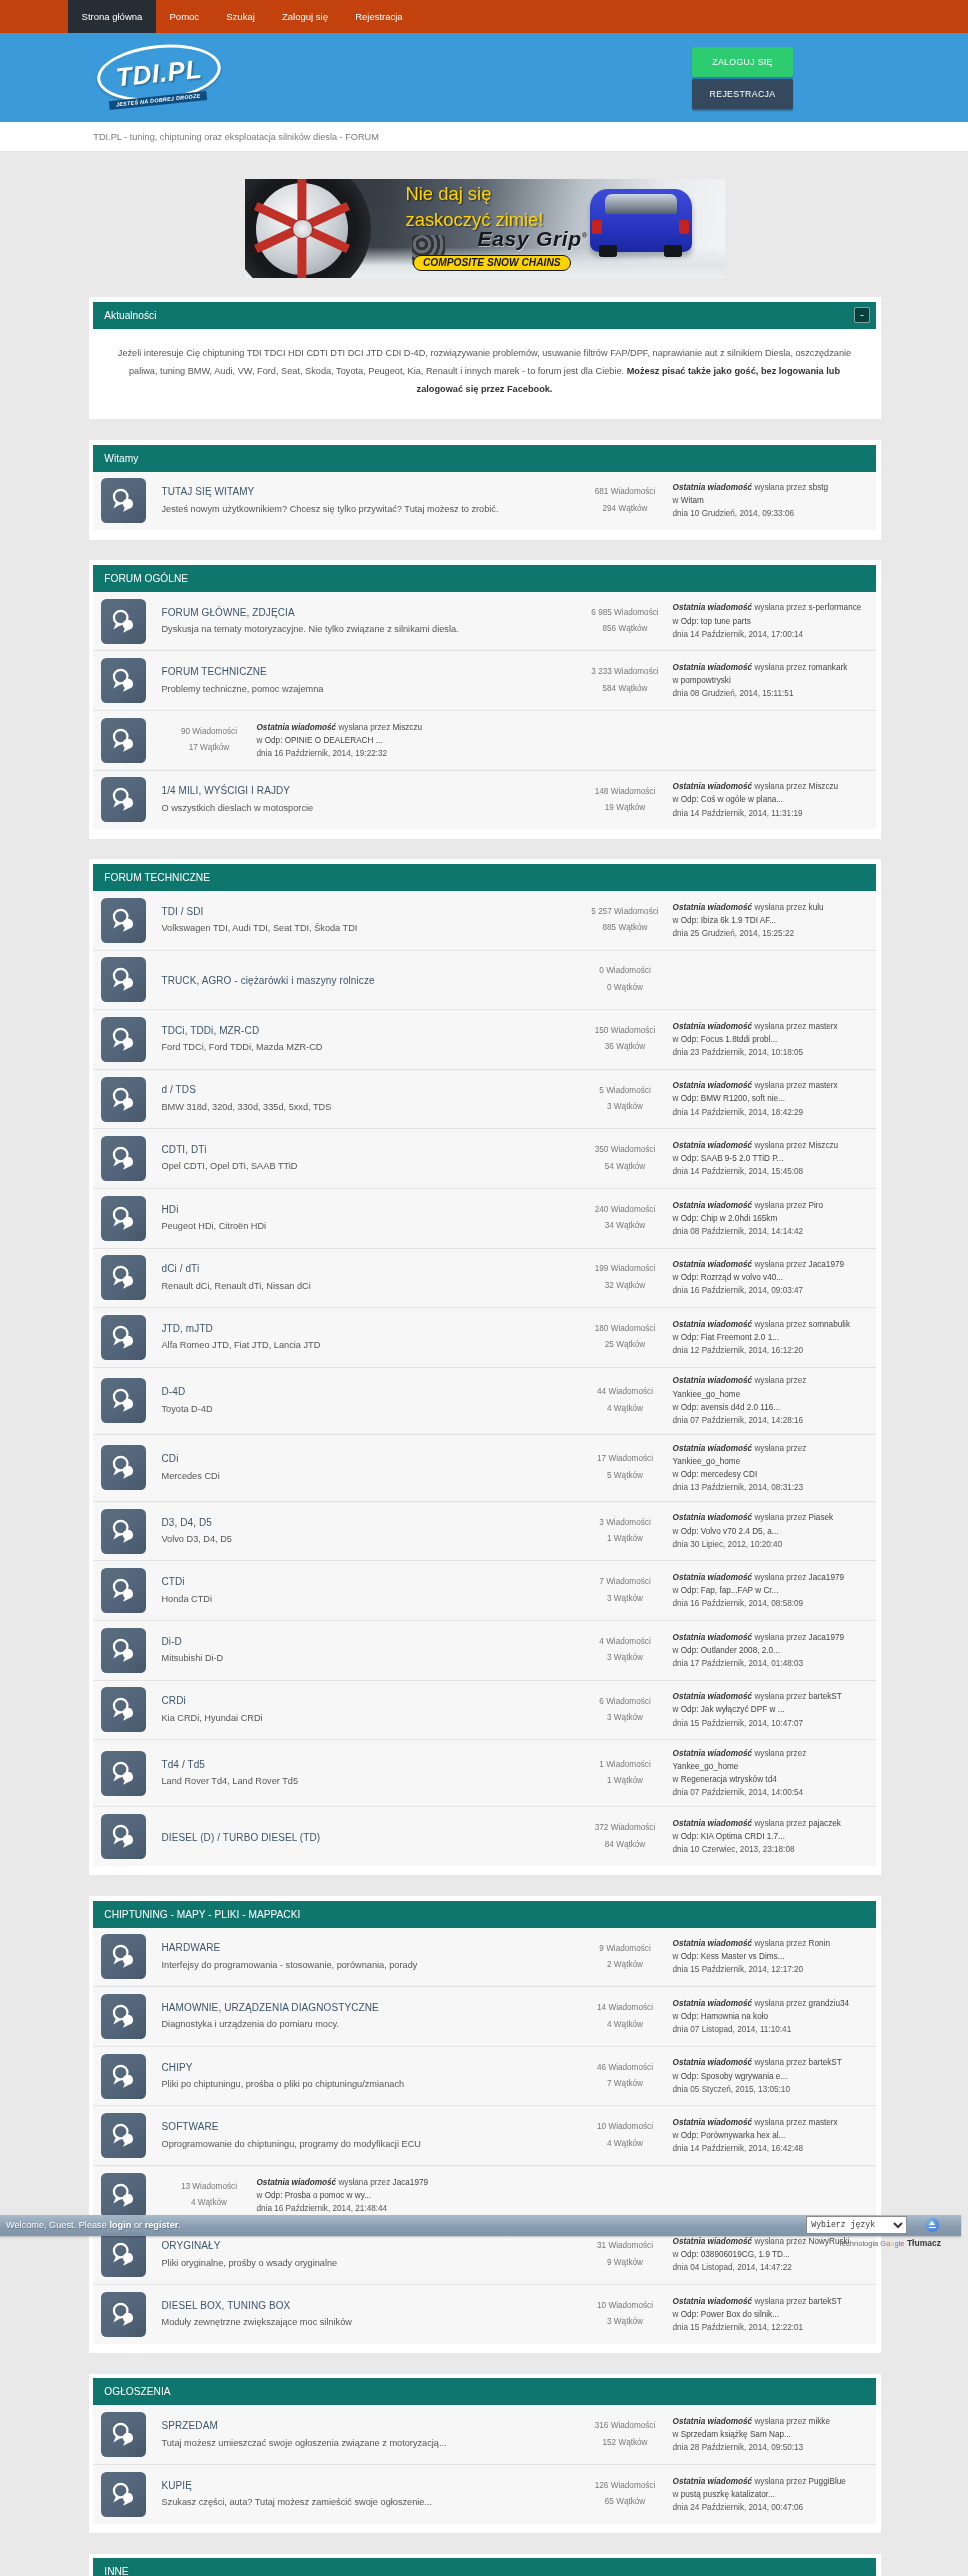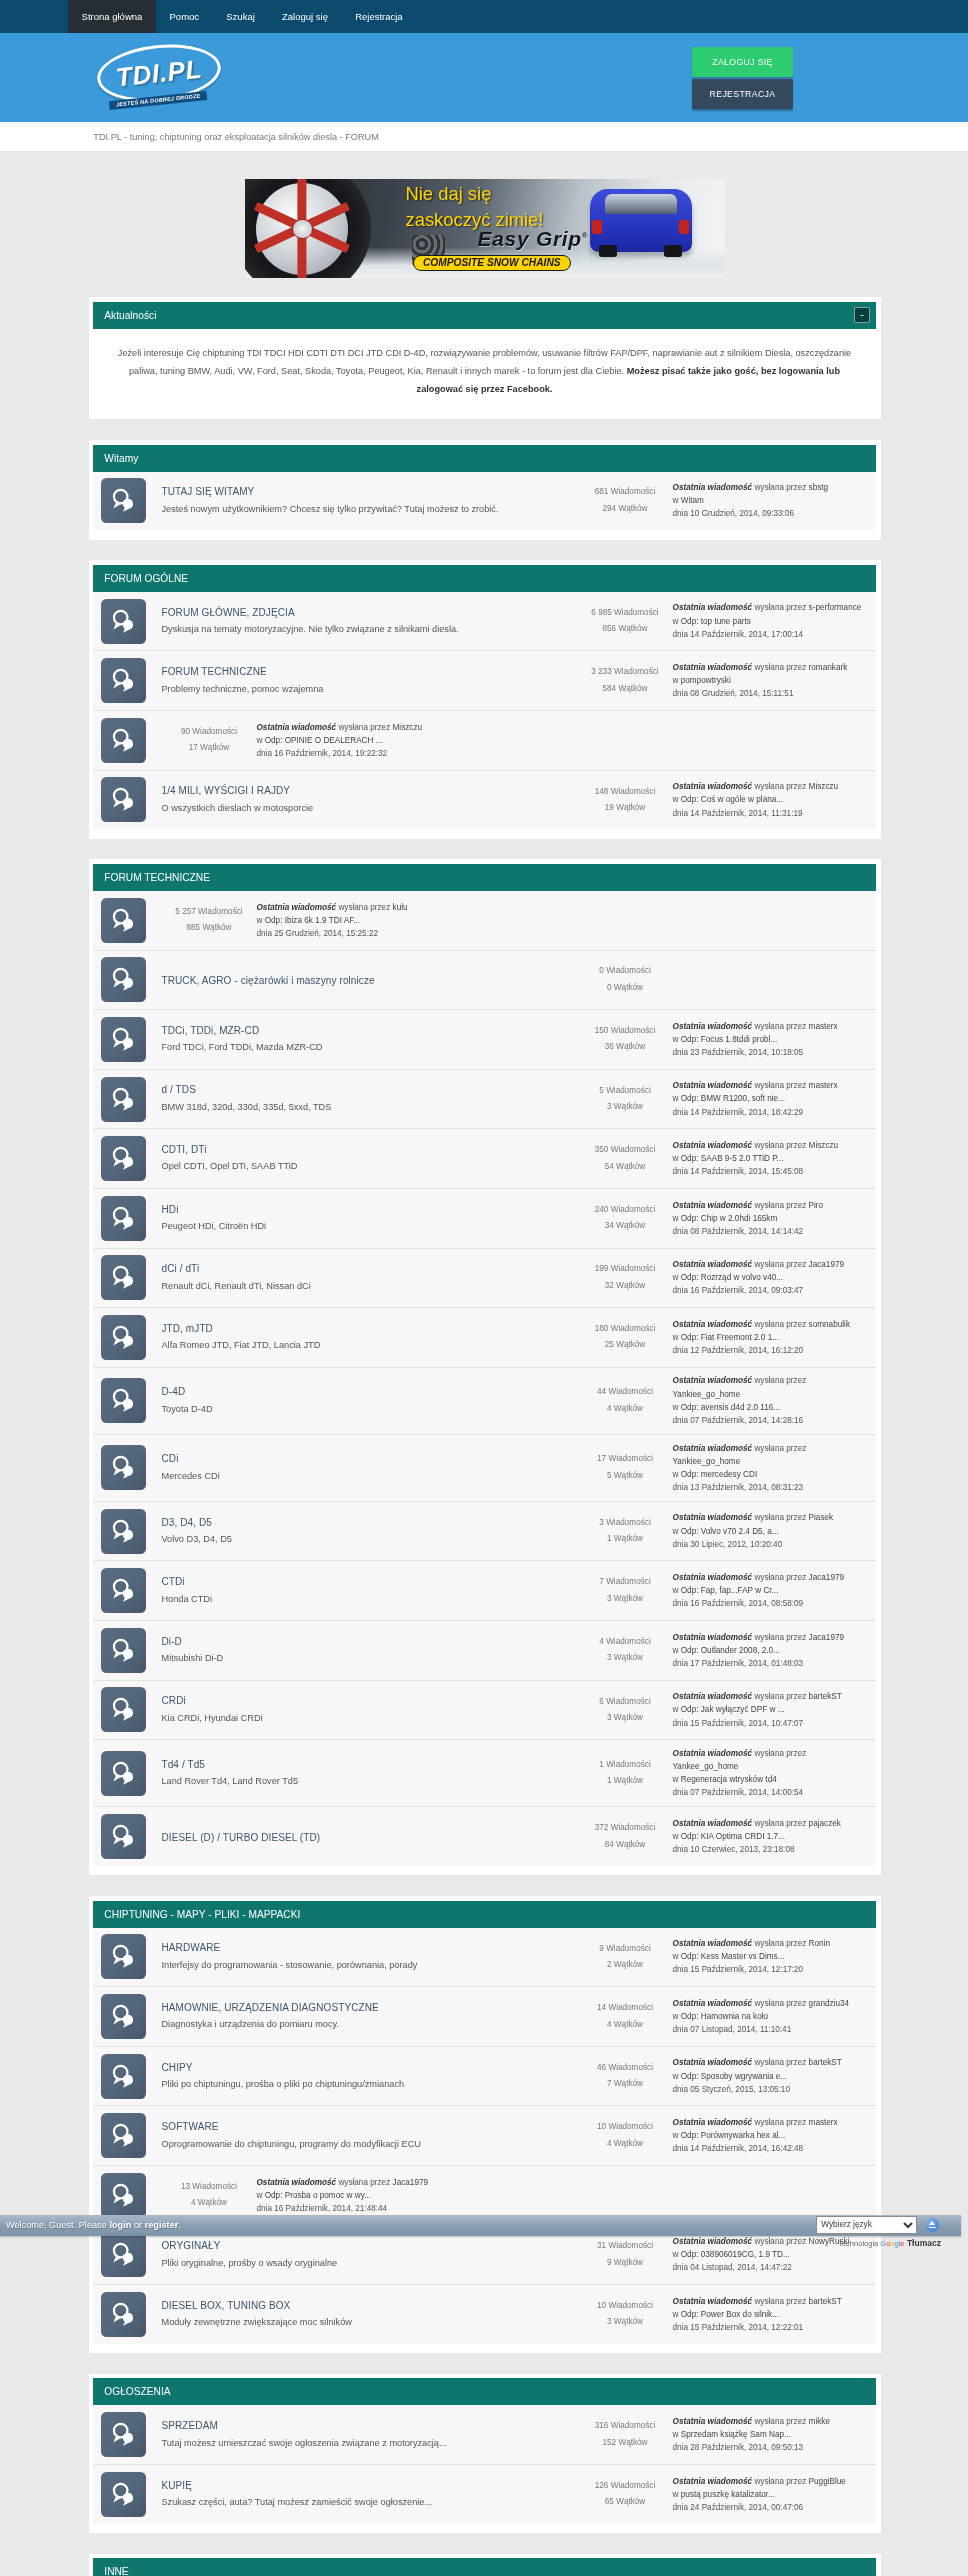--- a/index.html
+++ b/index.html
@@ -4,21 +4,21 @@
 <style>
   * { box-sizing: border-box; }
   html,body { margin:0; padding:0; }
   body {
     width:969px; min-height:2576px;
     background:#e9e9e9;
     font-family:"Liberation Sans", sans-serif;
     color:#444;
   }
   
-  .topnav { background:#0c4a6e; height:33px; display:flex; align-items:stretch; padding-left:68px; }
+  .topnav { background:#c2410c; height:33px; display:flex; align-items:stretch; padding-left:68px; }
   .topnav .item { color:#fff; font-size:9.5px; line-height:33px; padding:0 13.6px; cursor:pointer; }
   .topnav .item.active { background:#272d35; }
   
   .header { background:#3b9ad9; height:89px; position:relative; }
   .logo { position:absolute; left:97px; top:11.6px; width:129px; height:64px; }
   .logo-ellipse { width:124px; height:56px; border:3.4px solid #fff; border-radius:50%;
     display:flex; align-items:center; justify-content:center; transform:rotate(-6deg);
     box-shadow:0 1.4px 2.7px rgba(0,0,0,.25); }
   .logo-text { color:#fff; font-size:26px; font-weight:bold; font-style:italic; letter-spacing:0.7px;
     text-shadow:1.4px 1.4px 2px rgba(0,0,0,.35); }
@@ -87,22 +87,22 @@
   .board-stats { width:95px; min-width:95px; text-align:center; color:#777; font-size:8.2px; line-height:2.0; }
   .board-last { width:195px; min-width:195px; font-size:8.2px; color:#555; line-height:1.6; }
   .board-last .ll { font-weight:bold; color:#333;font-style:italic; }
   .board-last a { color:#444; text-decoration:none; cursor:pointer; }
   
   .guest-bar { position:absolute; top:-11px; left:-101px; width:969px; height:21px; z-index:50;
     background:linear-gradient(#a9b9ca, #8499ad 60%, #7c92a7); opacity:.97;
     box-shadow:0 0.7px 2px rgba(0,0,0,.25); display:flex; align-items:center; }
   .guest-text { color:#fff; font-size:9.2px; margin-left:13.6px; text-shadow:0.7px 0.7px 0.7px rgba(0,0,0,.3); }
   .guest-text b { cursor:pointer; }
-  .lang-select { position:absolute; right:44px; top:1.4px; width:101px; height:17.7px; font-size:8.2px;
-    font-family:Liberation Sans, sans-serif; color:#333; background:#fff; border:0.7px solid #888; }
+  .lang-select { position:absolute; right:54px; top:1.4px; width:101px; height:17.7px; font-size:8.2px;
+    font-family:Liberation Mono, monospace; color:#333; background:#fff; border:0.7px solid #888; }
   .scrolltop { position:absolute; right:22px; top:3.4px; width:13.6px; height:13.6px; border-radius:50%;
     background:radial-gradient(circle at 35% 30%, #7db4ef, #2f6fd0); cursor:pointer; }
   .scrolltop .tri { position:absolute; left:3.4px; top:3.4px; width:0; height:0;
     border-left:3.4px solid transparent; border-right:3.4px solid transparent; border-bottom:4.1px solid #fff; }
   .scrolltop .bar { position:absolute; left:3.4px; top:8.8px; width:6.8px; height:1.4px; background:#fff; }
   .translate-attr { position:absolute; right:20.4px; top:23px; font-size:7.5px; color:#666; white-space:nowrap; }
   .translate-attr .tb { font-weight:bold; color:#333; font-size:8.5px; }
   .g0,.g3{color:#4285F4;} .g1,.g5{color:#EA4335;} .g2{color:#FBBC05;} .g4{color:#34A853;}
 </style>
 </head>
@@ -306,20 +306,25 @@
         <div class="cat-header">FORUM TECHNICZNE</div>
         <div class="board-row">
     <div class="board-icon">
       <svg width="27" height="27" viewBox="0 0 48 48">
         <circle cx="19" cy="17" r="12" fill="none" stroke="#fff" stroke-width="4"></circle>
         <path d="M11 26 L6 38 L19 30 Z" fill="#fff"></path>
         <circle cx="32" cy="30" r="9" fill="#fff"></circle>
         <path d="M27 36 L23 44 L33 39 Z" fill="#fff"></path>
       </svg>
     </div>
+    <div class="board-main">
+      <a class="board-title">TDI / SDI</a>
+      <div class="board-desc">Volkswagen TDI, Audi TDI, Seat TDI, Škoda TDI</div>
+      
+    </div>
     <div class="board-stats">
       <div>5 257 Wiadomości</div>
       <div>885 Wątków</div>
     </div>
     <div class="board-last">
       <span class="ll">Ostatnia wiadomość</span>
       <span> wysłana przez </span>
       <a>kulu</a>
       <div><span class="inpre">w</span> <a>Odp: Ibiza 6k 1.9 TDI AF...</a></div>
       <div>dnia 25 Grudzień, 2014, 15:25:22</div>

